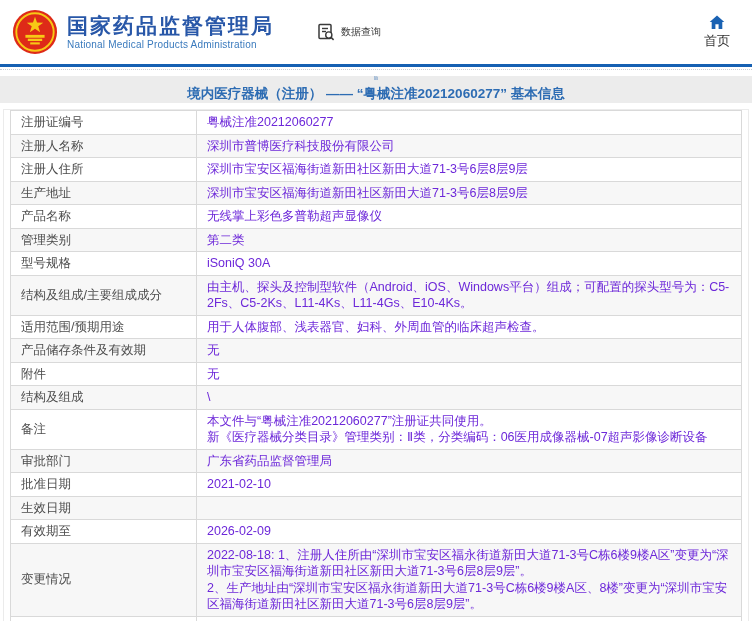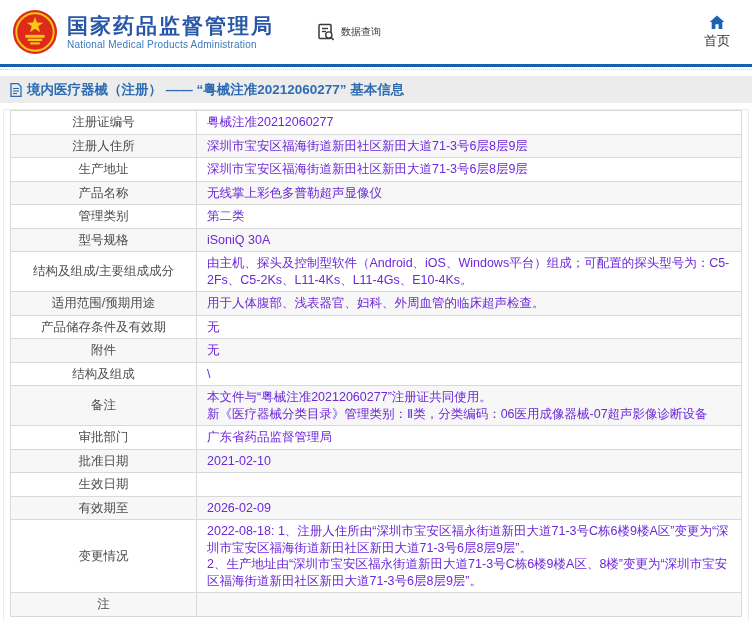--- a/index.html
+++ b/index.html
@@ -47,21 +47,21 @@
   }
   .nav-item svg { display: block; }
 
   
   .crumb-gap { height: 9px; background: #fff; }
   .breadcrumb {
     height: 27px;
     background: #ececec;
     display: flex; align-items: center; gap: 5px;
     padding: 0 10px;
-    font-size: 13.5px; font-weight: bold; color: #2d6cb3;
+    font-size: 13.5px; font-weight: bold; color: #2d6cb3; flex-direction: column;
   }
 
   
   .panel {
     margin: 6px 3px 0 3px;
     border: 1px solid #ebebeb;
     padding: 0 6px 4px 6px;
     background: #fff;
   }
   table.info {
@@ -73,21 +73,21 @@
   table.info tr:nth-child(even) { background: #f7f7f7; }
   table.info th, table.info td {
     border: 1px solid #d9d9d9;
     padding: 3px 10px;
     line-height: 16.5px;
     vertical-align: middle;
     font-weight: normal;
   }
   table.info th {
     width: 186px;
-    text-align: center;
+    text-align: left;
     color: #4c4c4c;
     white-space: nowrap;
   }
   table.info td { color: #6d28d9; text-align: left; word-break: break-all; }
   .value-text { white-space: pre-line; }
 </style>
 </head>
 <body>
 
 <div class="header">
@@ -140,20 +140,24 @@
 </div>
 
 <div class="panel">
   <table class="info">
     <tbody>
   <tr>
     <th><span class="label-text">注册证编号</span></th>
     <td><span class="value-text">粤械注准20212060277</span></td>
   </tr>
 
+  <tr>
+    <th><span class="label-text">注册人名称</span></th>
+    <td><span class="value-text">深圳市普博医疗科技股份有限公司</span></td>
+  </tr>
 
   <tr>
     <th><span class="label-text">注册人住所</span></th>
     <td><span class="value-text">深圳市宝安区福海街道新田社区新田大道71-3号6层8层9层</span></td>
   </tr>
 
   <tr>
     <th><span class="label-text">生产地址</span></th>
     <td><span class="value-text">深圳市宝安区福海街道新田社区新田大道71-3号6层8层9层</span></td>
   </tr>

